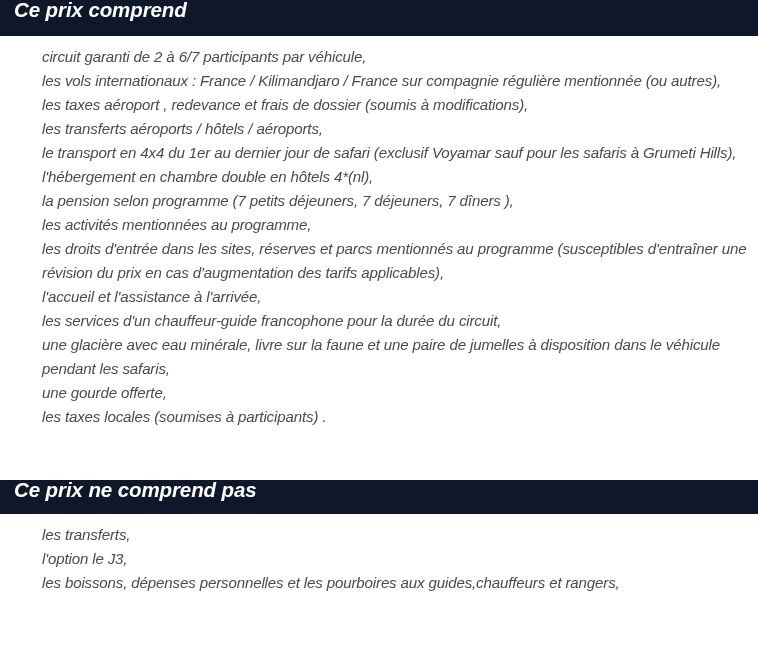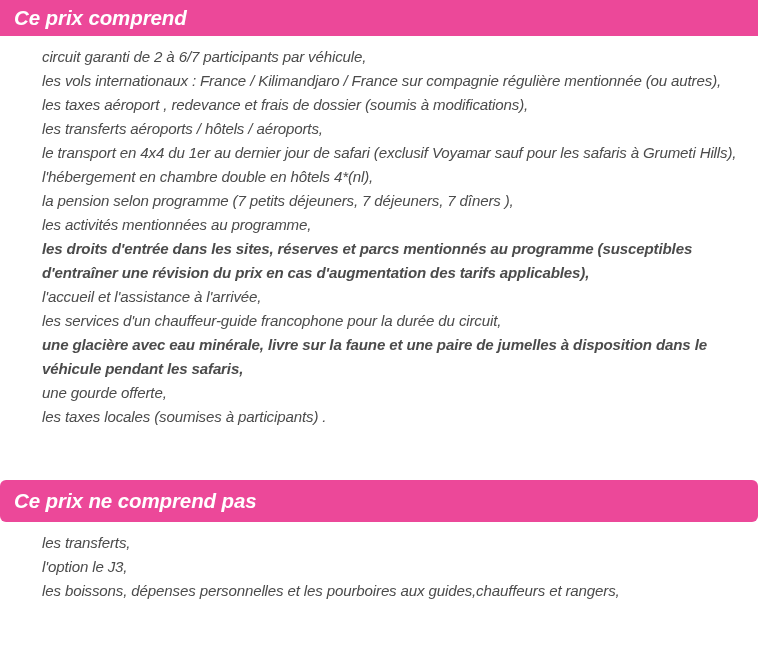--- a/index.html
+++ b/index.html
@@ -18,30 +18,29 @@
   .page {
     position: relative;
     width: 758px;
     height: 652px;
     box-sizing: border-box;
   }
   .section {
     width: 758px;
   }
   .section-header {
-    background: #ec4899;
+    background: #0f172a;
     height: 36px;
     display: flex;
-    align-items: center;
+    align-items: flex-start;
     padding: 0 0 0 14px;
     box-sizing: border-box;
   }
   .section-header.second {
-    height: 42px;
-    border-radius: 6px;
+    height: 34px;
   }
   .section-header-title {
     color: #ffffff;
     font-style: italic;
     font-weight: bold;
     font-size: 20.5px;
     letter-spacing: -0.1px;
     line-height: 1;
     white-space: nowrap;
   }
@@ -52,21 +51,20 @@
   .body-line {
     font-style: italic;
     font-size: 15.1px;
     line-height: 24px;
     color: #4b4b4b;
     white-space: nowrap;
     letter-spacing: -0.15px;
   }
   .body-line.wrapped {
     white-space: normal;
-    font-weight: bold;
   }
   .gap-block {
     height: 51px;
   }
 </style>
 </head>
 <body>
 
 <div class="page">
 

